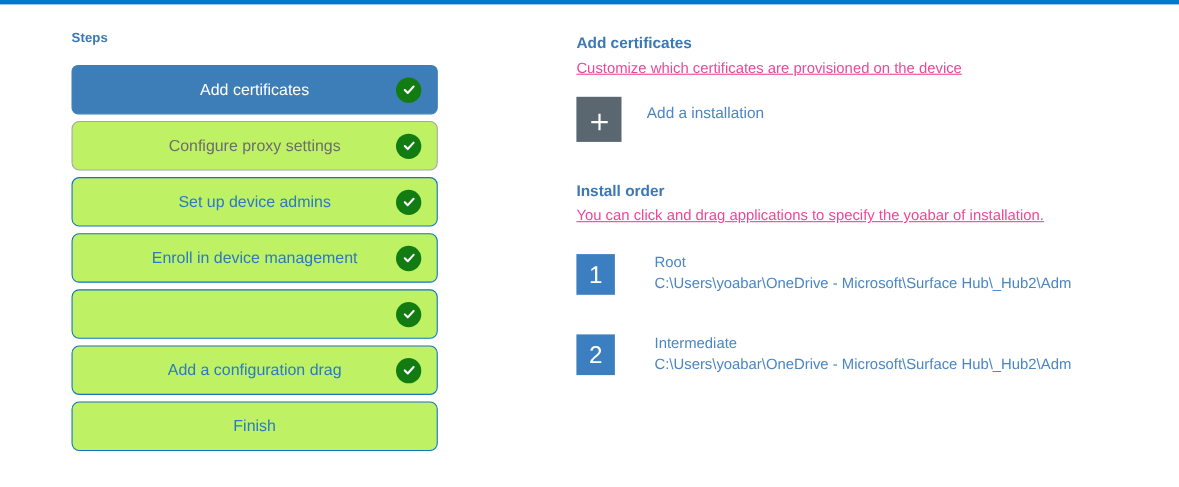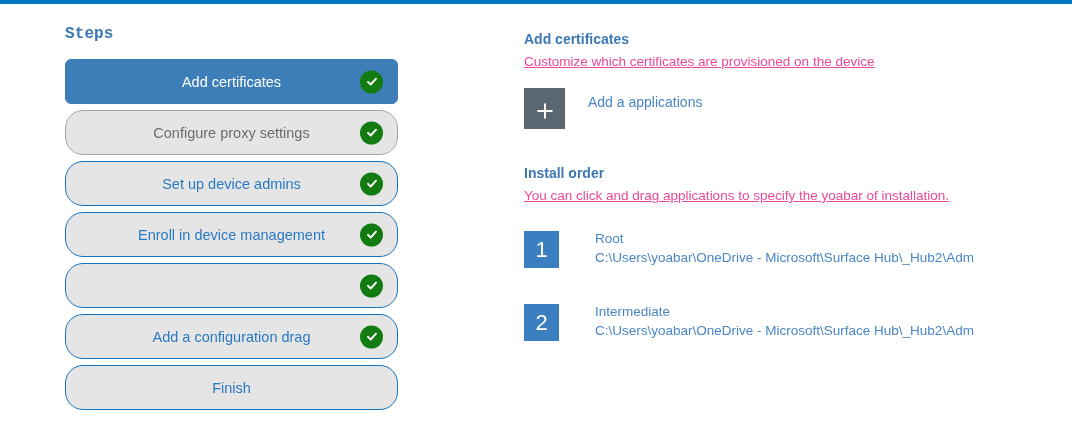--- a/index.html
+++ b/index.html
@@ -26,44 +26,43 @@
   }
 
   
   .steps-panel {
     position: absolute;
     left: 65px;
     top: 22px;
     width: 333px;
   }
   .steps-title {
-    font-size: 16px;
+    font-size: 12px;
     font-weight: bold;
     color: #3b78b4;
     letter-spacing: 0.1px;
     margin: 0 0 13px 0;
     line-height: 24px;
-    font-family: Liberation Mono, monospace;
   }
   .step-list {
     display: flex;
     flex-direction: column;
     gap: 6px;
   }
   .step-btn {
     position: relative;
     box-sizing: border-box;
     width: 333px;
     height: 45px;
-    border-radius: 18px;
+    border-radius: 7px;
     display: flex;
     align-items: center;
     justify-content: center;
     font-size: 14.5px;
-    background: #e5e5e5;
+    background: #bef264;
     border: 1px solid #1274c4;
     color: #2a7ac4;
     cursor: pointer;
     user-select: none;
   }
   .step-btn.is-active {
     background: #3d7eb9;
     border-color: #3d7eb9;
     color: #ffffff;
     border-radius: 6px;
@@ -256,21 +255,21 @@
   <div class="cert-block">
     <h2 class="section-head">Add certificates</h2>
     <p class="section-sub">Customize which certificates are provisioned on the device</p>
 
     <div class="add-row">
       <div class="plus-tile">
         <svg width="20" height="20" viewBox="0 0 20 20">
           <path d="M10 2.5 L10 17.5 M2.5 10 L17.5 10" stroke="#ffffff" stroke-width="2" stroke-linecap="butt"></path>
         </svg>
       </div>
-      <span class="add-row-label">Add a applications</span>
+      <span class="add-row-label">Add a installation</span>
     </div>
   </div>
 
   <div class="install-block">
     <h2 class="section-head">Install order</h2>
     <p class="section-sub">You can click and drag applications to specify the yoabar of installation.</p>
 
     <div class="order-list">
 
       <div class="order-item">

